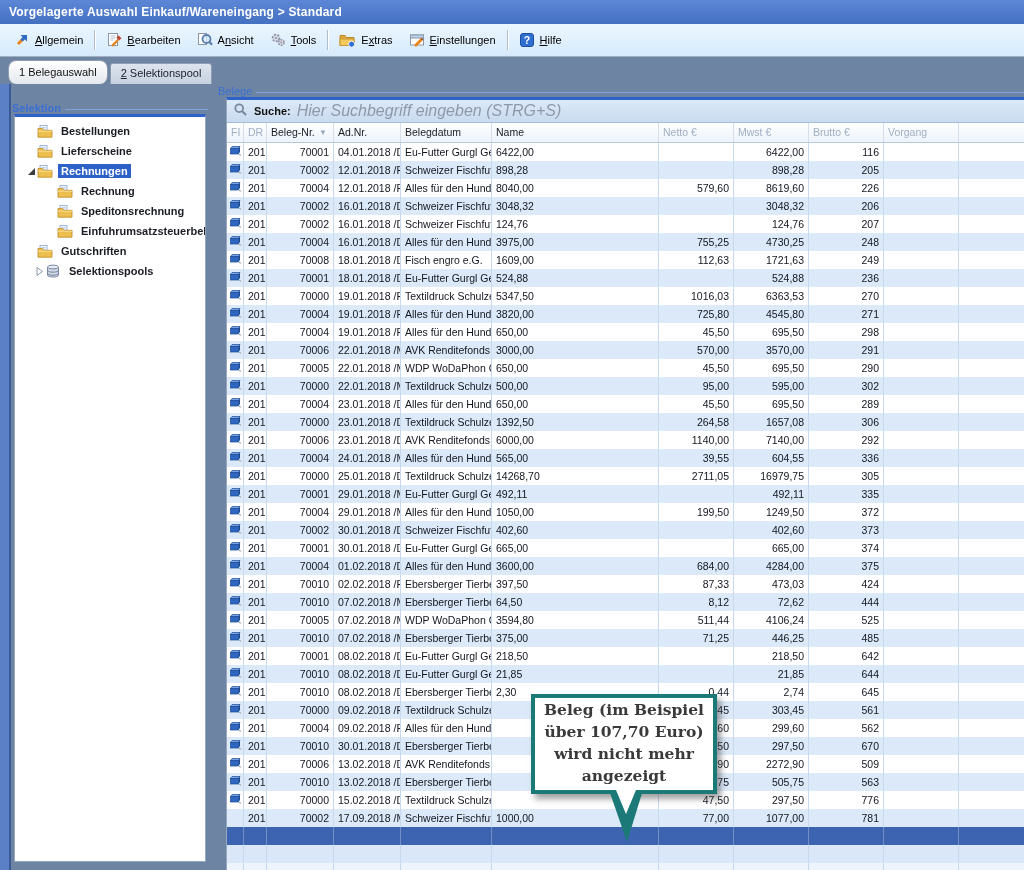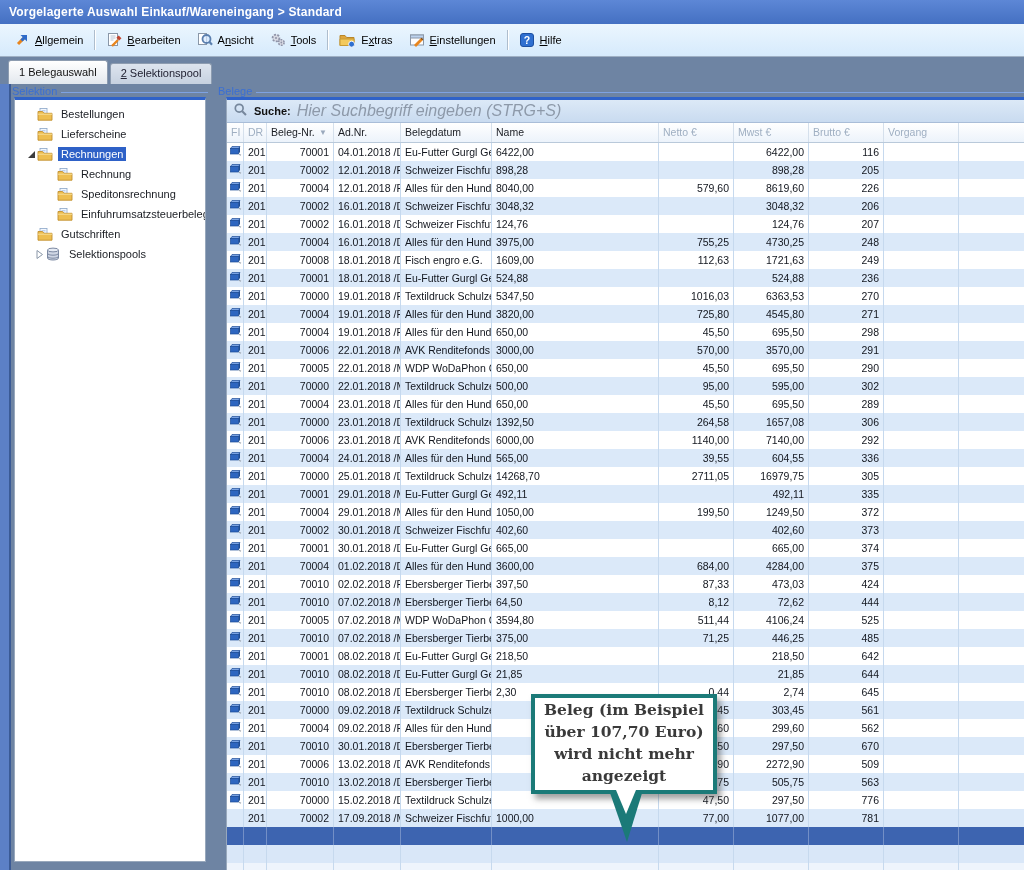--- a/index.html
+++ b/index.html
@@ -12,28 +12,28 @@
   .menubar{display:flex;align-items:center;height:32px;background:linear-gradient(#ebf6fe,#d6eafc);
            border-bottom:1px solid #9fb0c4;padding-left:6px;}
   .menu-item{display:flex;align-items:center;gap:5px;padding:3px 8px;font-size:11px;color:#000;cursor:default;}
   .menu-item svg{display:block;}
   .menu-sep{width:1px;height:20px;background:#aebdcd;box-shadow:1px 0 0 #fff;margin:0 3px;}
   
   .main{position:absolute;top:57px;left:0;right:0;bottom:0;background:#6e84a3;}
   .tabstrip{height:27px;display:flex;align-items:flex-end;padding-left:8px;}
   .tab{font-size:11px;padding:0 10px;margin-right:2px;border:1px solid #8d9cb0;border-bottom:none;
        border-radius:3px 3px 0 0;white-space:nowrap;cursor:default;}
-  .tab.active{background:linear-gradient(#ffffff,#e3e8ee);height:23px;line-height:22px;color:#111;}
+  .tab.active{background:linear-gradient(#ffffff,#e3e8ee);height:23px;line-height:22px;color:#111;border-radius:8px;}
   .tab:not(.active){background:linear-gradient(#dde4ee,#c6d1e0);height:20px;line-height:19px;color:#223;}
   .left-strip{position:absolute;left:0;top:27px;width:9px;bottom:0;background:#5c80c6;border-right:2px solid #3a5a95;}
   .group-row{display:flex;height:11px;}
   .group-label{color:#3a6fd3;font-size:11px;line-height:11px;}
   .group-line{flex:1;height:1px;background:#7ea2e2;margin:6px 0 0 4px;}
   
-  .sel-panel{position:absolute;left:12px;top:29px;width:196px;bottom:8px;}
+  .sel-panel{position:absolute;left:12px;top:46px;width:196px;bottom:8px;font-weight:bold;}
   .tree-box{position:absolute;top:11px;left:2px;right:2px;bottom:0;background:#fff;
             border:1px solid #98a8bc;border-top:3px solid #2f62c8;overflow:hidden;}
   .titem{display:flex;align-items:center;height:20px;font-size:11px;color:#1a1d23;cursor:default;}
   .arrow-slot{width:12px;display:flex;justify-content:center;flex:none;}
   .ticon{margin-right:5px;display:flex;flex:none;}
   .tlabel{white-space:nowrap;padding:1px 3px;}
   .tlabel.sel{background:#2e61c7;color:#fff;}
   
   .bel-panel{position:absolute;left:218px;top:29px;right:0;bottom:0;}
   .bel-box{position:absolute;top:11px;left:8px;right:0;bottom:0;background:#0ea5e9;

